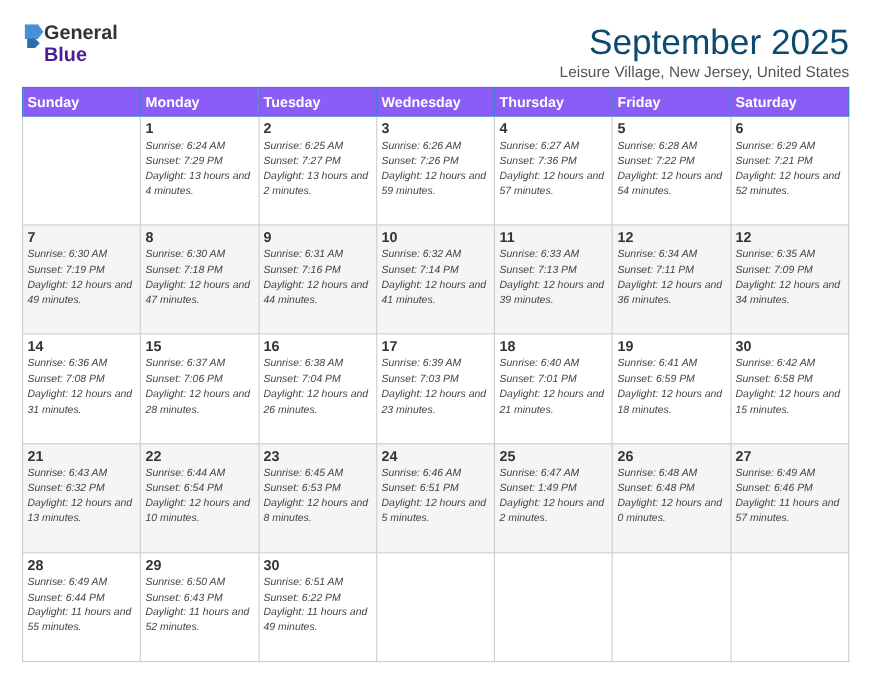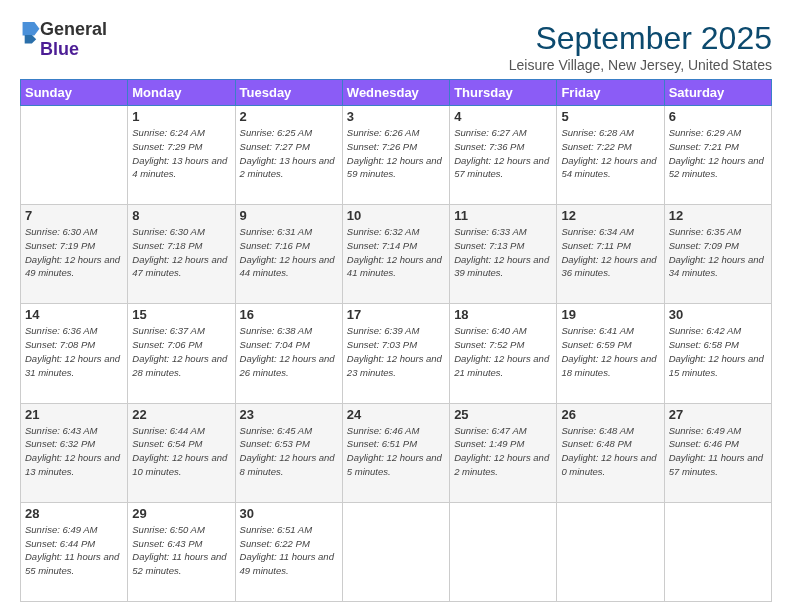--- a/index.html
+++ b/index.html
@@ -278,21 +278,21 @@
             <div class="day-detail">
               <div>Sunrise: 6:39 AM</div>
               <div>Sunset: 7:03 PM</div>
               <div>Daylight: 12 hours and 23 minutes.</div>
             </div>
           </td>
           <td>
             <div class="day-num">18</div>
             <div class="day-detail">
               <div>Sunrise: 6:40 AM</div>
-              <div>Sunset: 7:52 PM</div>
+              <div>Sunset: 7:01 PM</div>
               <div>Daylight: 12 hours and 21 minutes.</div>
             </div>
           </td>
           <td>
             <div class="day-num">19</div>
             <div class="day-detail">
               <div>Sunrise: 6:41 AM</div>
               <div>Sunset: 6:59 PM</div>
               <div>Daylight: 12 hours and 18 minutes.</div>
             </div>

